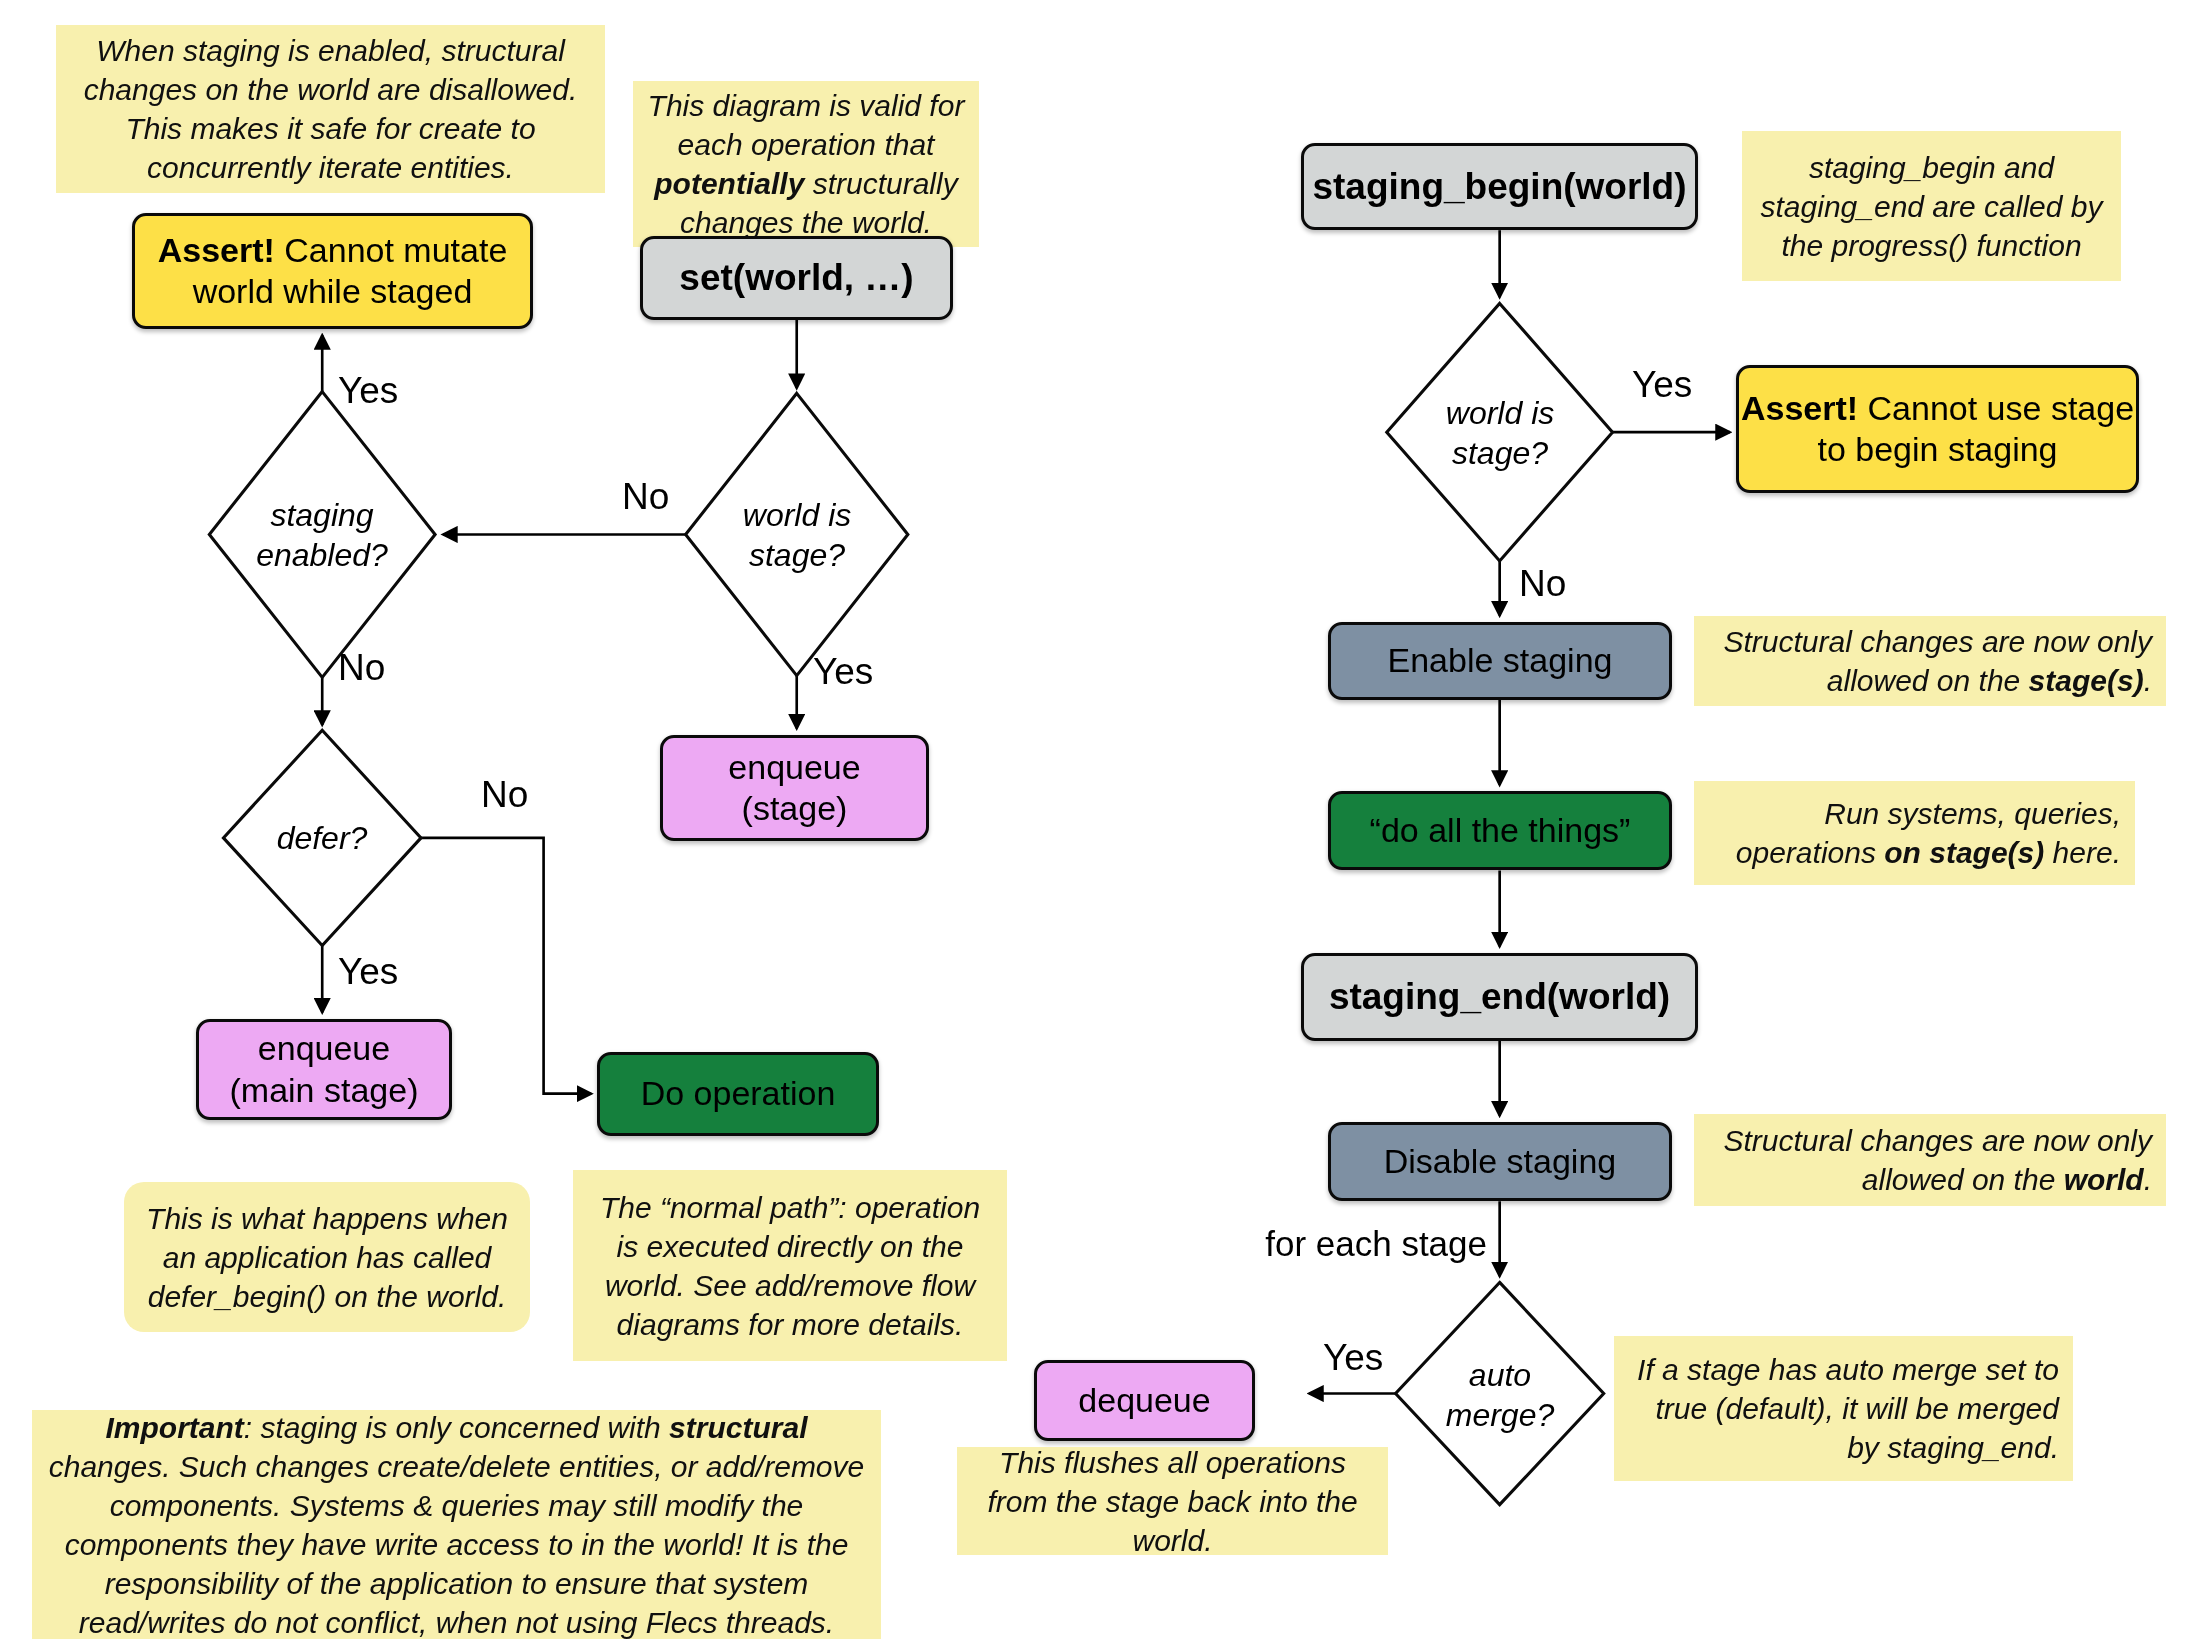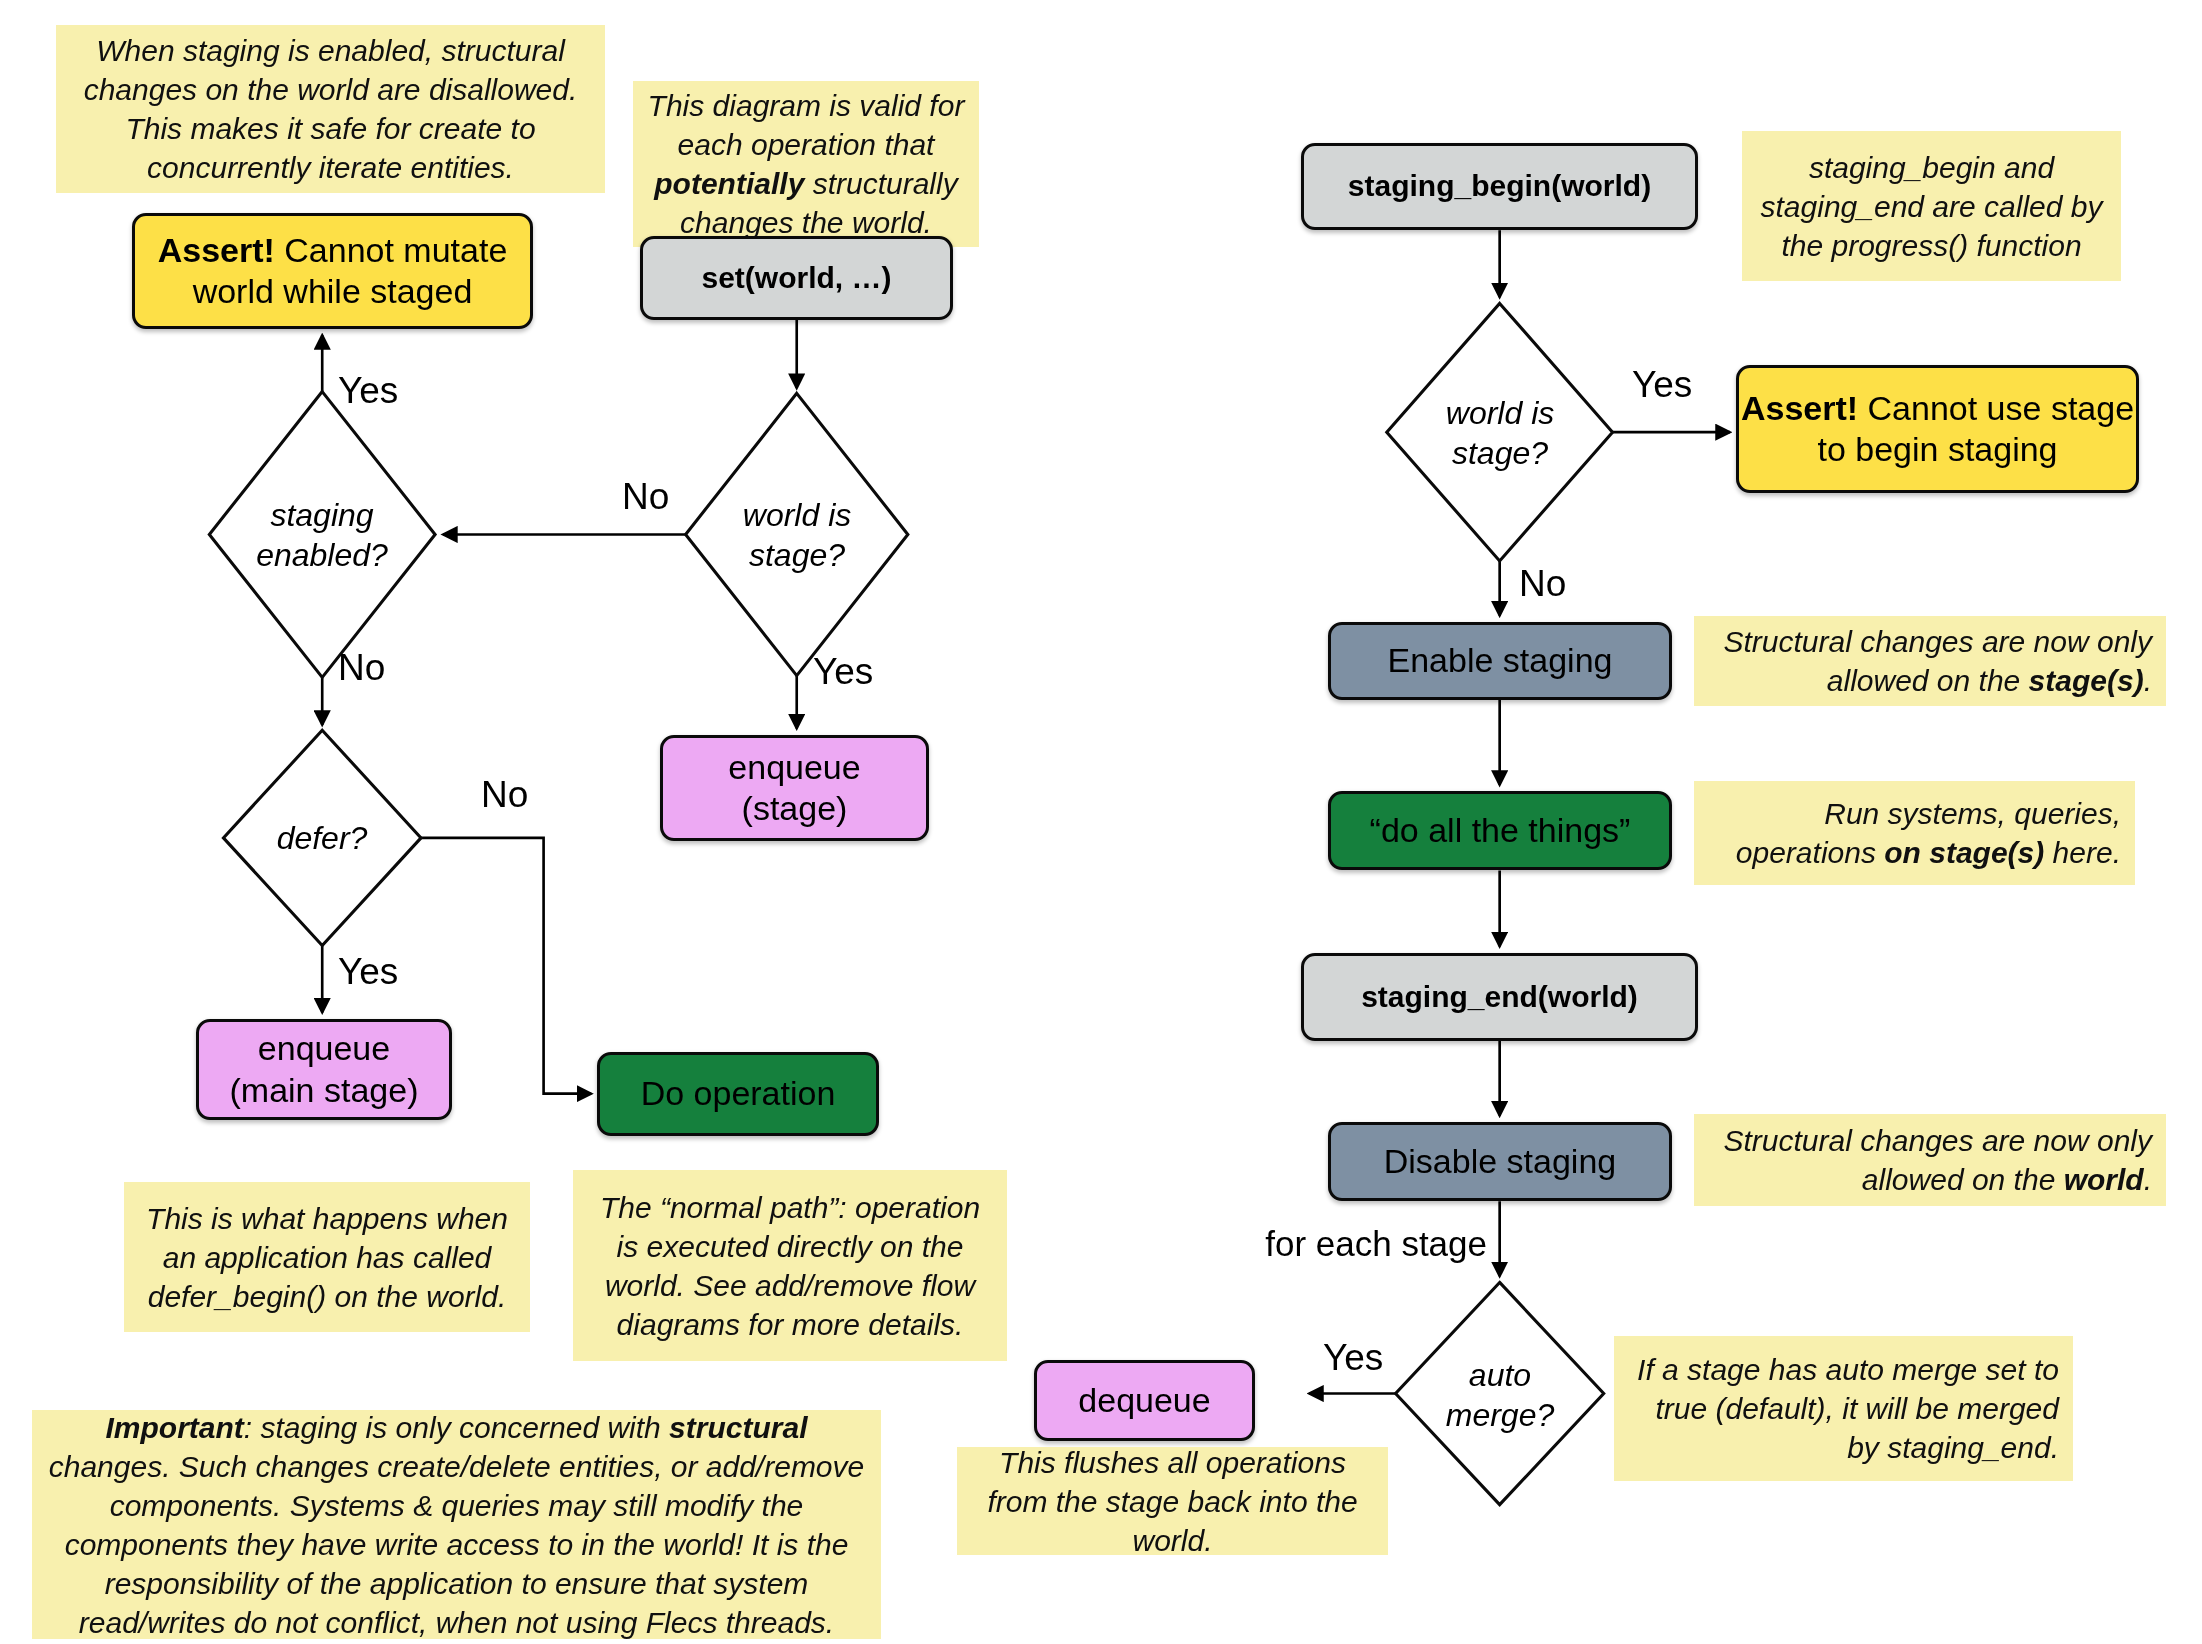--- a/index.html
+++ b/index.html
@@ -34,21 +34,21 @@
     border:3.5px solid #0a0a0a;
     border-radius:14px;
     font-size:34px;
     line-height:1.22;
     box-sizing:border-box;
     white-space:pre-line;
     box-shadow:0 2.6px 4.4px rgba(0,0,0,0.25);
     color:#000;
   }
   .node.gold   { background:#fde047; }
-  .node.gray   { background:#D3D6D6; font-weight:bold; font-size:30px; }
+  .node.gray   { background:#D3D6D6; font-weight:bold; font-size:37px; }
   .node.slate  { background:#7E90A3; }
   .node.purple { background:#EDA9F3; }
   .node.white  { background:#15803d; }
 
   .dlabel {
     position:absolute;
     display:flex; align-items:center; justify-content:center;
     text-align:center;
     font-style:italic;
     font-size:32px;
@@ -118,21 +118,21 @@
   <div class="dlabel" style="left:225px; top:794px; width:194px; height:88px;">defer?</div>
 
   <div class="node purple" style="left:660px; top:735px; width:269px; height:106px;">enqueue
 (stage)</div>
 
   <div class="node purple" style="left:196px; top:1019px; width:256px; height:101px;">enqueue
 (main stage)</div>
 
   <div class="node white" style="left:597px; top:1052px; width:282px; height:84px;">Do operation</div>
 
-  <div class="note" style="left:124px; top:1182px; width:406px; height:150px;">This is what happens when an application has called defer_begin() on the world.</div>
+  <div class="note" style="left:124px; top:1182px; width:406px; height:150px;border-radius:20px;">This is what happens when an application has called defer_begin() on the world.</div>
 
   <div class="note" style="left:573px; top:1170px; width:434px; height:191px;">The “normal path”: operation is executed directly on the world. See add/remove flow diagrams for more details.</div>
 
   <div class="note" style="left:32px; top:1410px; width:849px; height:229px;">
       <span><span class="seg-b">Important</span><span>: staging is only concerned with </span><span class="seg-b">structural</span><span> changes. Such changes create/delete entities, or add/remove components. Systems &amp; queries may still modify the components they have write access to in the world! It is the responsibility of the application to ensure that system read/writes do not conflict, when not using Flecs threads.</span></span>
     </div>
 
   <div class="edge-label" style="left:338px; top:372px;">Yes</div>
   <div class="edge-label" style="left:622px; top:478px;">No</div>
   <div class="edge-label" style="left:338px; top:649px;">No</div>

